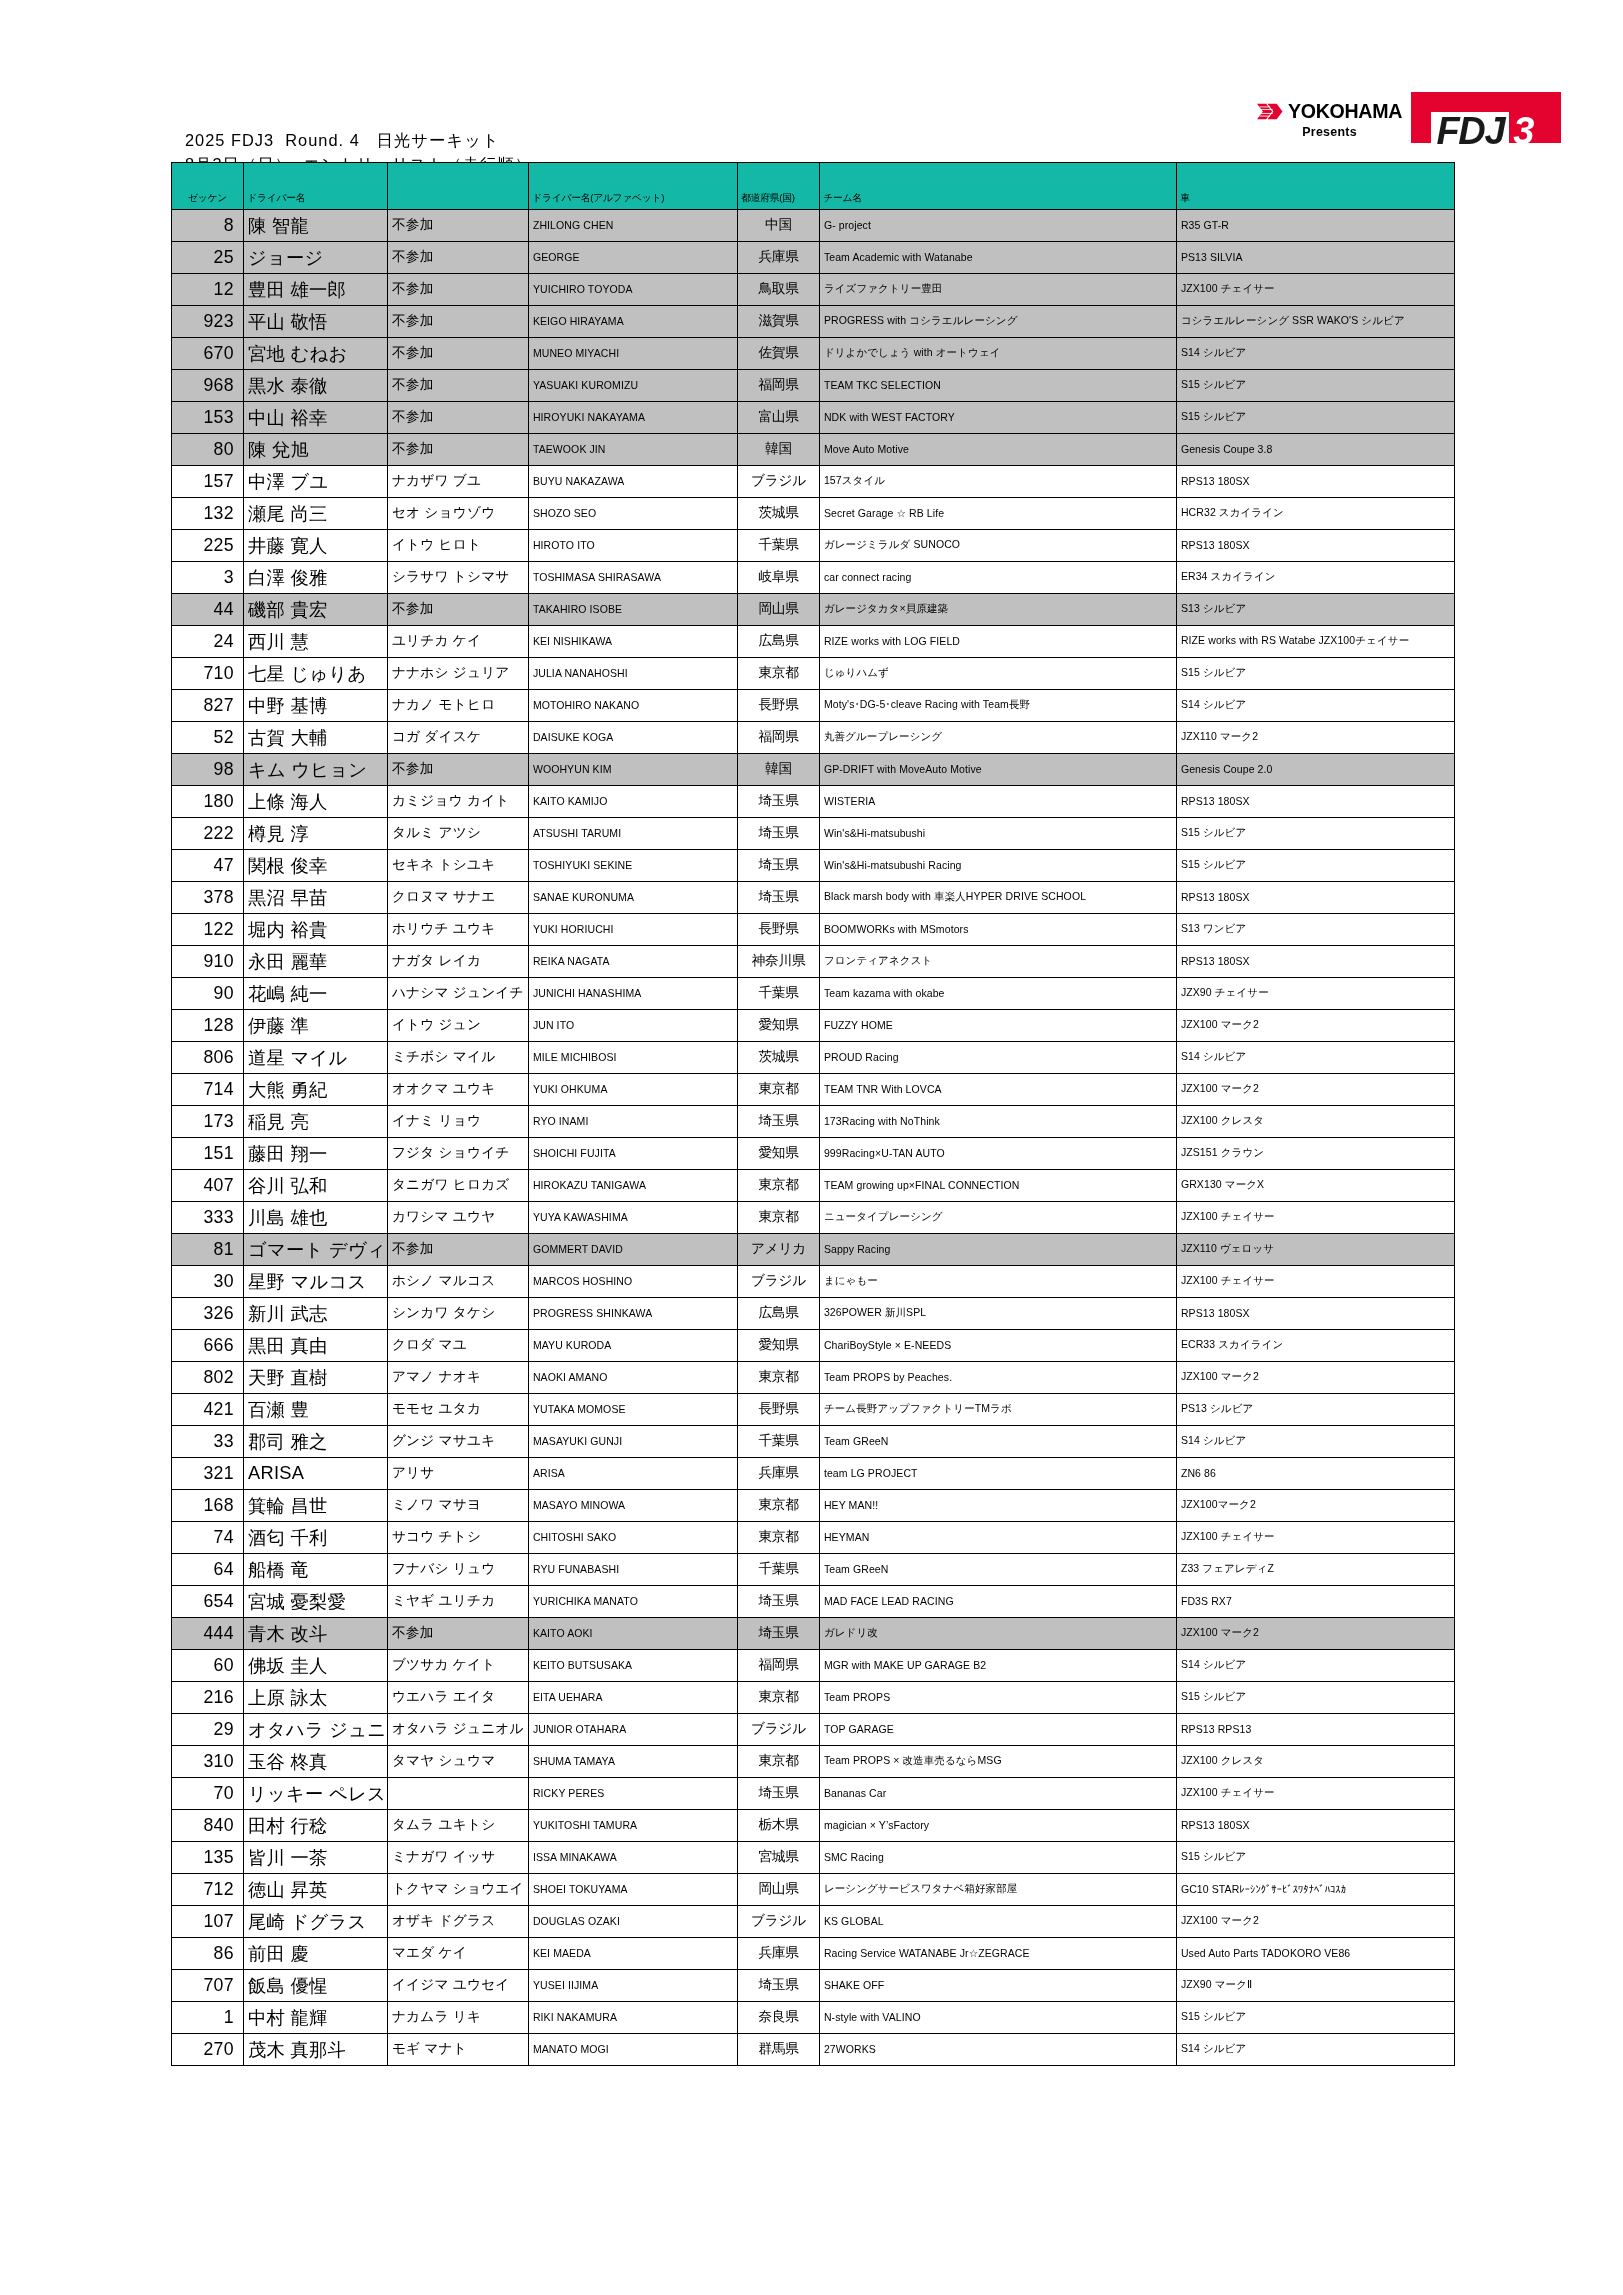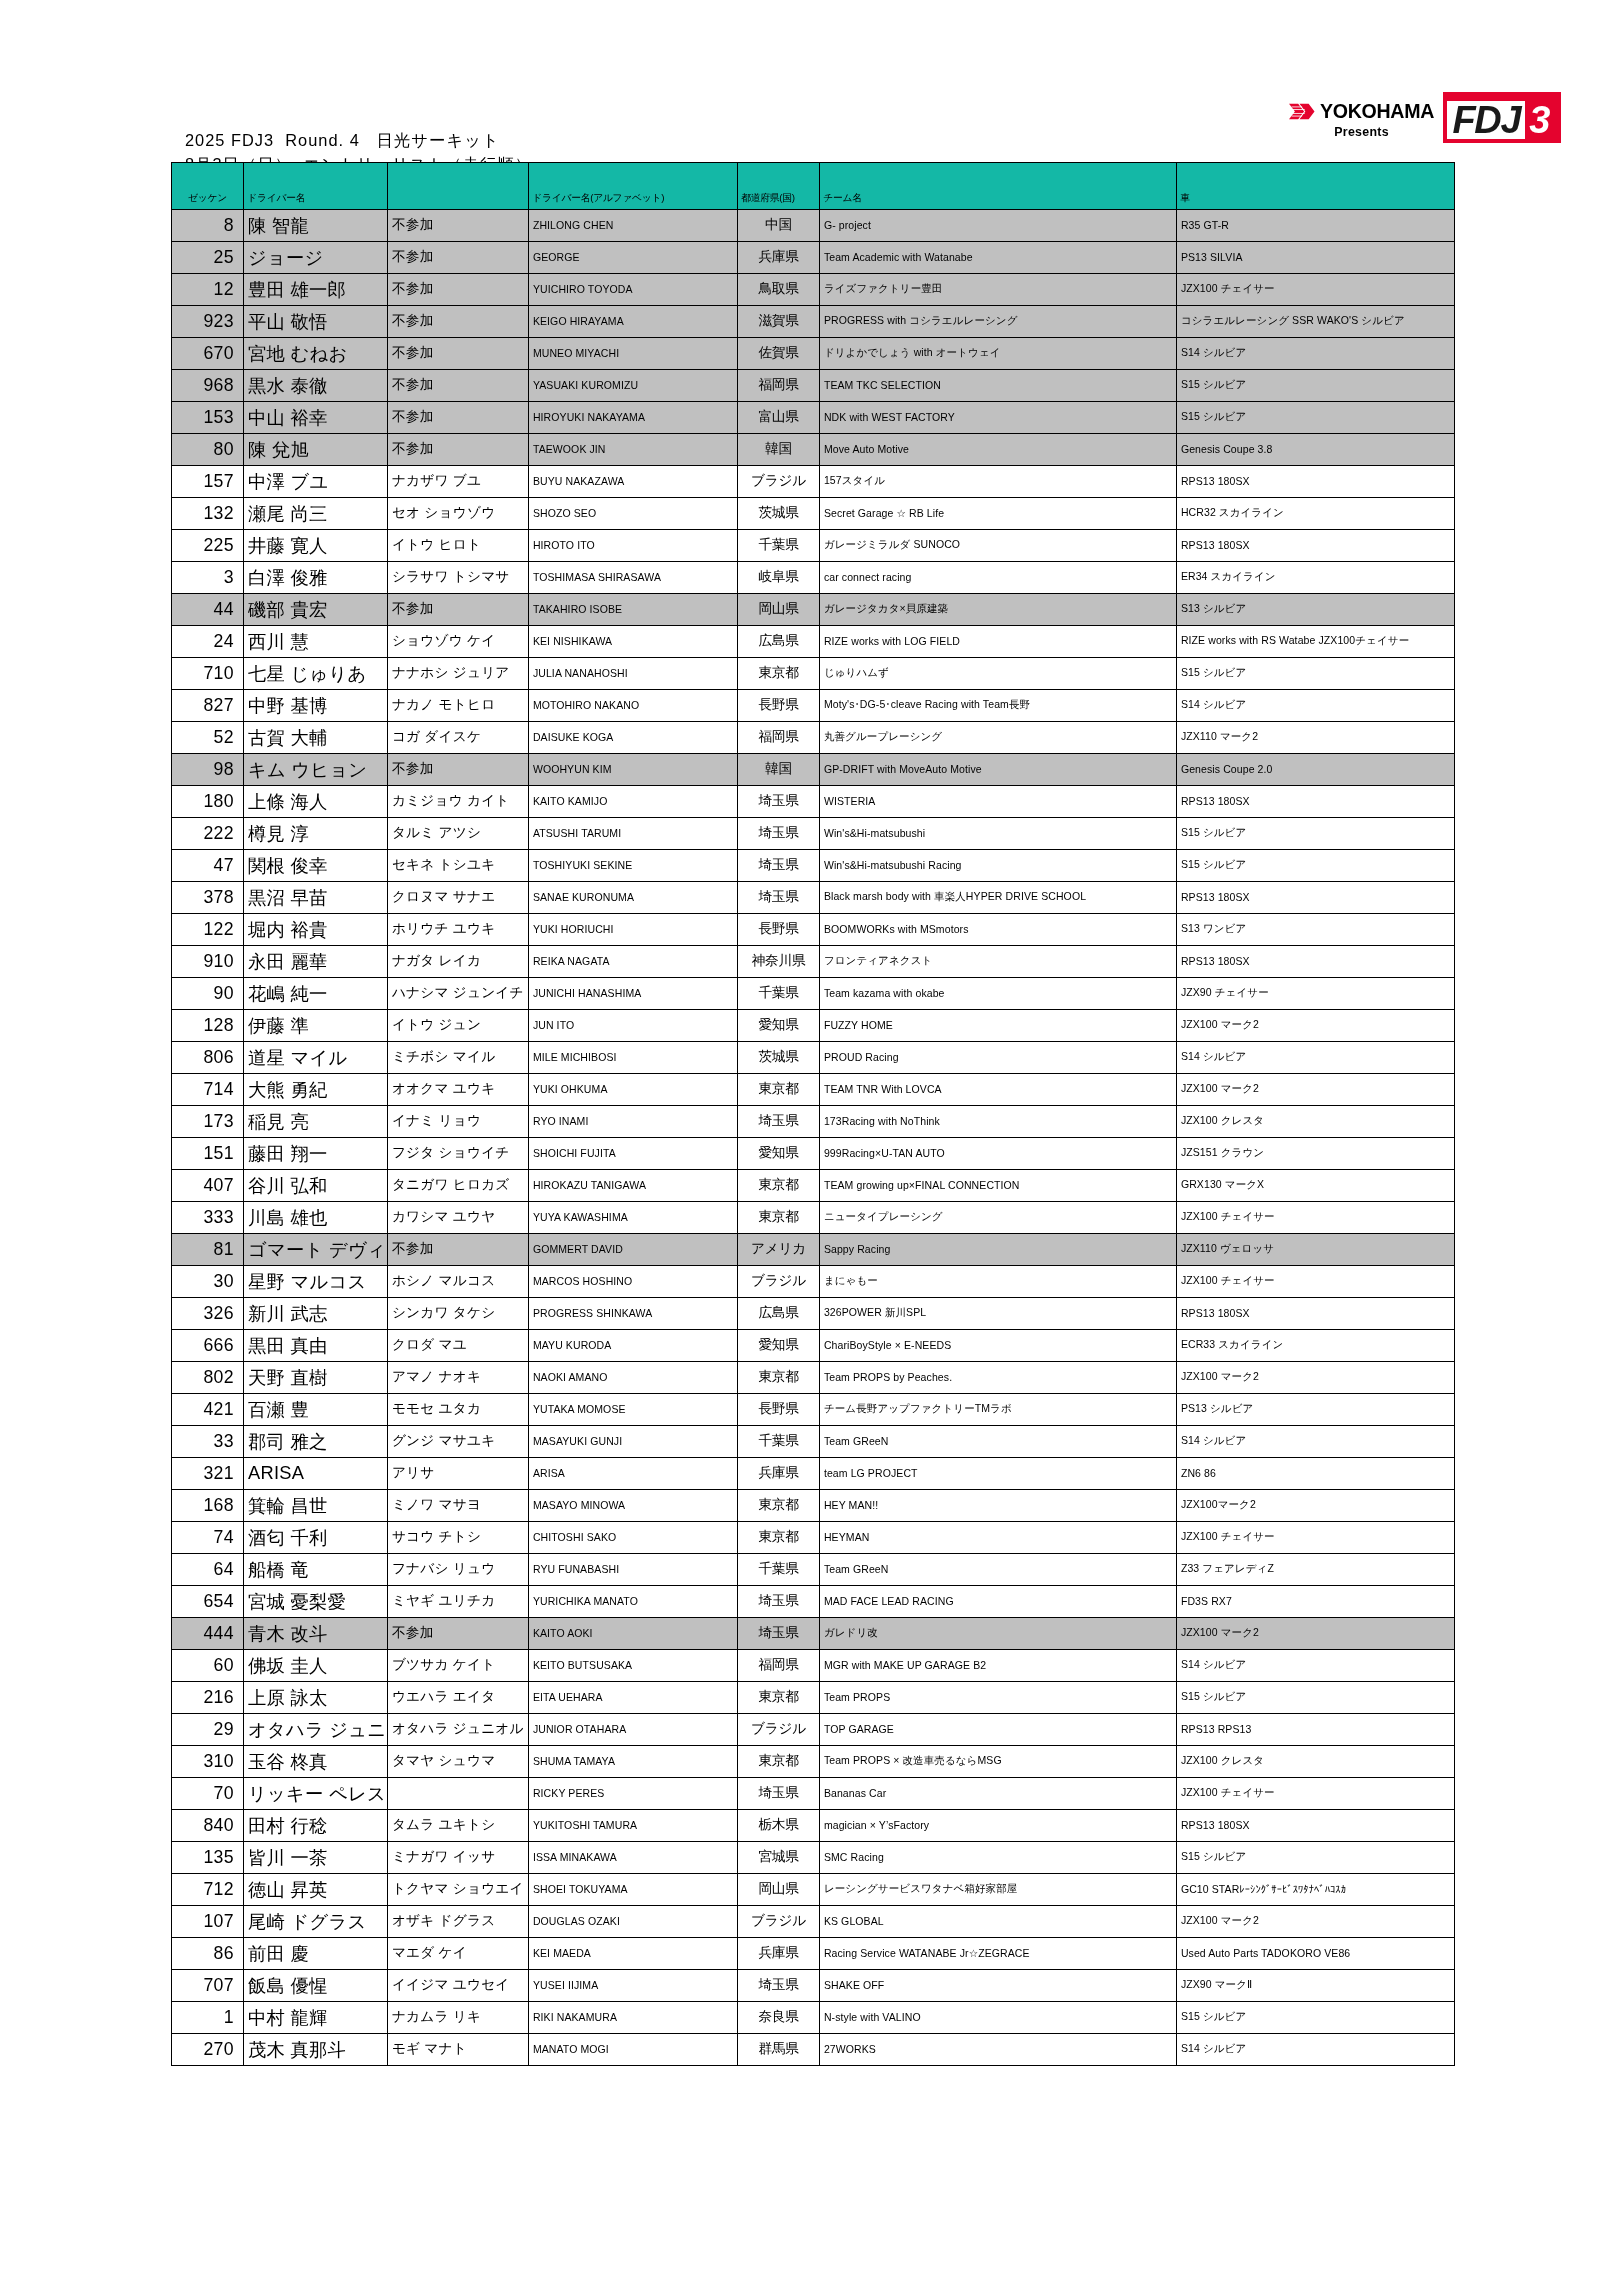--- a/index.html
+++ b/index.html
@@ -14,21 +14,21 @@
   
   .hdr{position:absolute;left:185px;top:105px;margin-top:24px;}
   .hdr .line{font-size:16.4px;line-height:23.6px;letter-spacing:1px;white-space:pre;}
 
   .brand{position:absolute;right:62px;top:92px;display:flex;align-items:flex-end;gap:9.2px;}
   .yoko{display:flex;flex-direction:column;align-items:center;padding-bottom:3.9px;}
   .yoko-row{display:flex;align-items:center;gap:3.3px;}
   .yoko-mark{width:27.5px;height:17px;}
   .yoko-text{font-size:19.6px;font-weight:bold;letter-spacing:-0.3px;font-family:"Liberation Sans",sans-serif;}
   .yoko-presents{font-size:12.4px;font-weight:bold;margin-top:2px;letter-spacing:0.3px;}
-  .fdj{display:flex;align-items:flex-end;background:#e4032e;padding:4px;height:51px;box-sizing:border-box;}
+  .fdj{display:flex;align-items:flex-start;background:#e4032e;padding:20px;height:51px;box-sizing:border-box;}
   .fdj-a{background:#ffffff;display:flex;align-items:center;padding:0 5.2px;}
   .fdj-a span{font-size:38px;font-weight:bold;font-style:italic;line-height:1;color:#1a1a1a;letter-spacing:-1.3px;font-family:"Liberation Sans",sans-serif;}
   .fdj-b{display:flex;align-items:center;padding:0 6.5px 0 3.9px;}
   .fdj-b span{font-size:38px;font-weight:bold;font-style:italic;line-height:1;color:#ffffff;font-family:"Liberation Sans",sans-serif;}
 
   
   .tbl-wrap{position:absolute;left:171px;top:162px;width:1282px;}
   table{border-collapse:collapse;width:1282px;table-layout:fixed;}
   col.c-no{width:72px;}
   col.c-jp{width:144px;}
@@ -241,21 +241,21 @@
             <td class="jp">磯部 貴宏</td>
             <td class="kana">不参加</td>
             <td class="alpha">TAKAHIRO ISOBE</td>
             <td class="pref">岡山県</td>
             <td class="team">ガレージタカタ×貝原建築</td>
             <td class="car">S13 シルビア</td>
           </tr>
           <tr>
             <td class="no">24</td>
             <td class="jp">西川 慧</td>
-            <td class="kana">ショウゾウ ケイ</td>
+            <td class="kana">ユリチカ ケイ</td>
             <td class="alpha">KEI NISHIKAWA</td>
             <td class="pref">広島県</td>
             <td class="team">RIZE works with LOG FIELD</td>
             <td class="car">RIZE works with RS Watabe JZX100チェイサー</td>
           </tr>
           <tr>
             <td class="no">710</td>
             <td class="jp">七星 じゅりあ</td>
             <td class="kana">ナナホシ ジュリア</td>
             <td class="alpha">JULIA NANAHOSHI</td>

